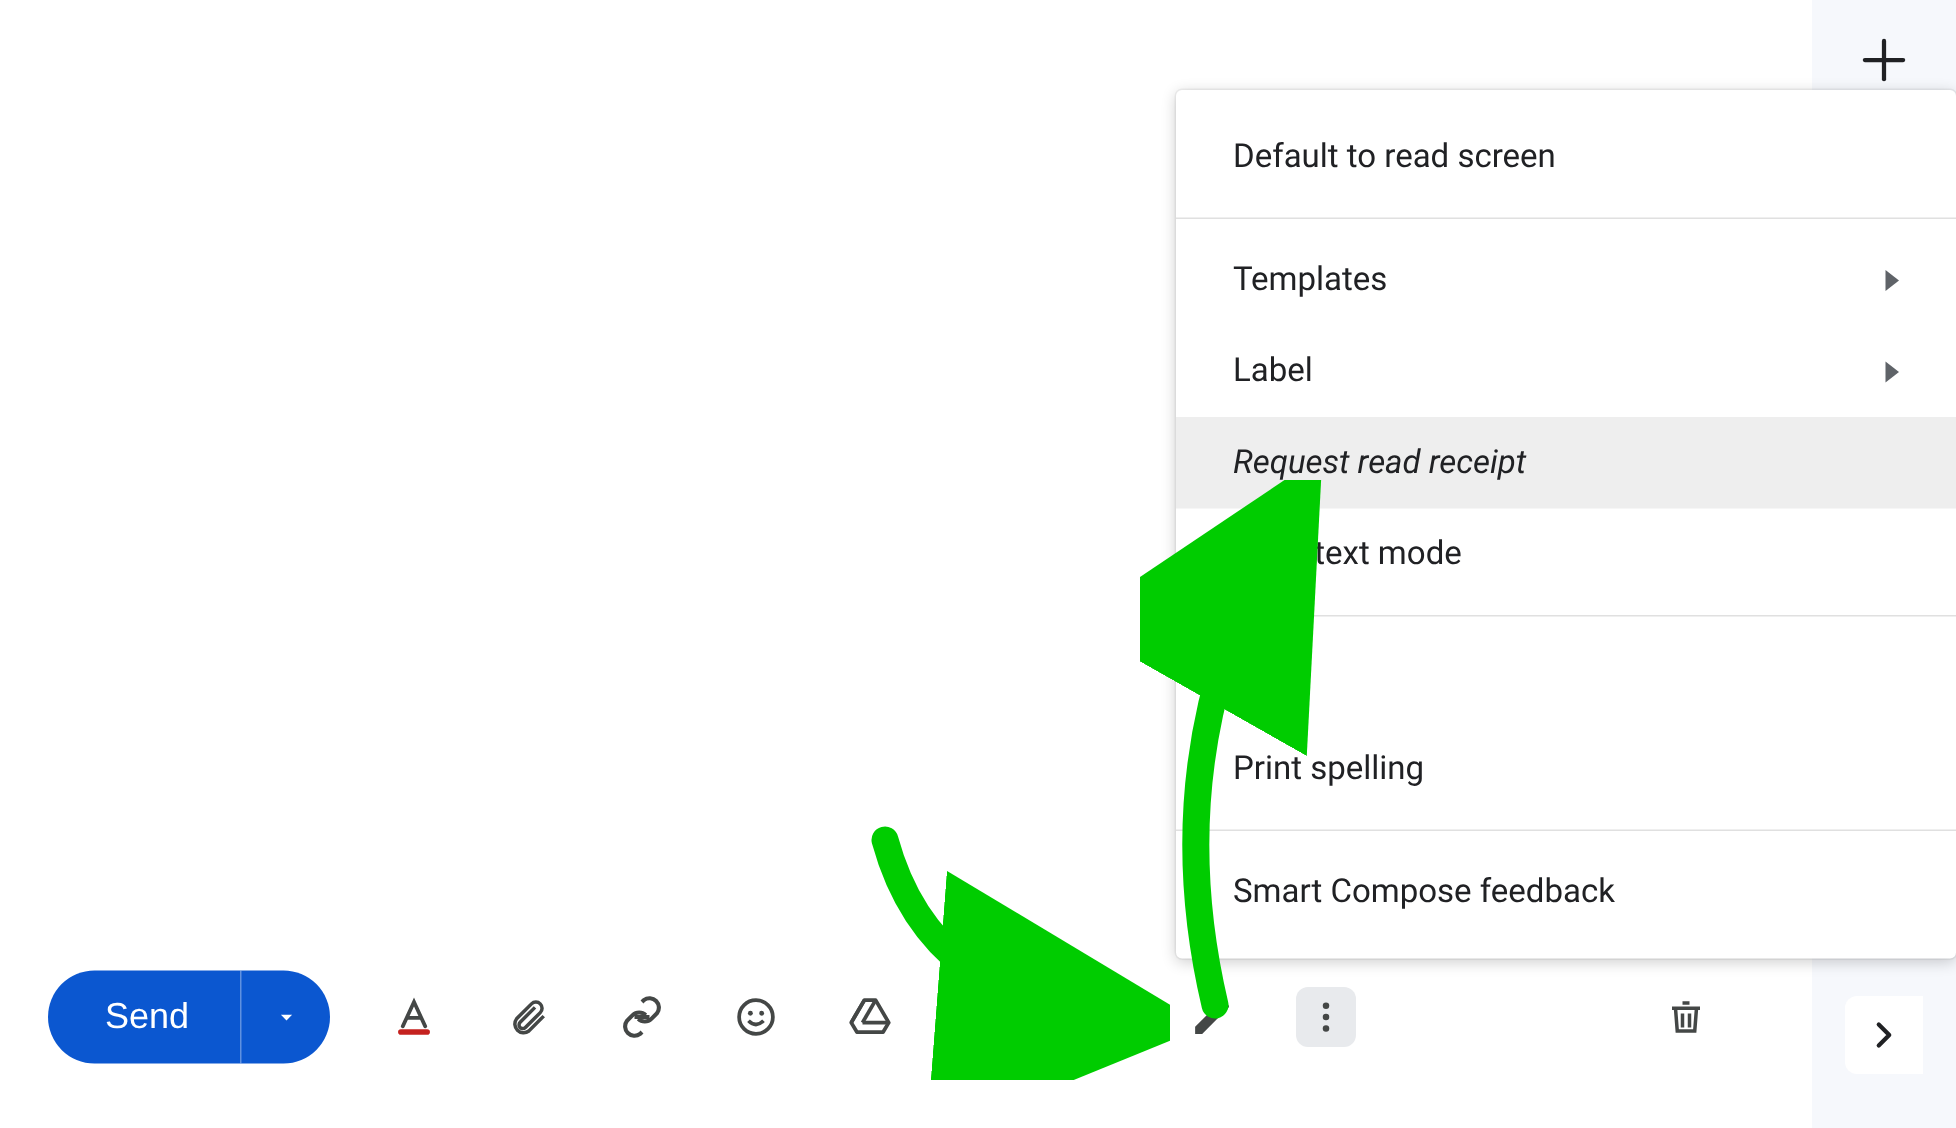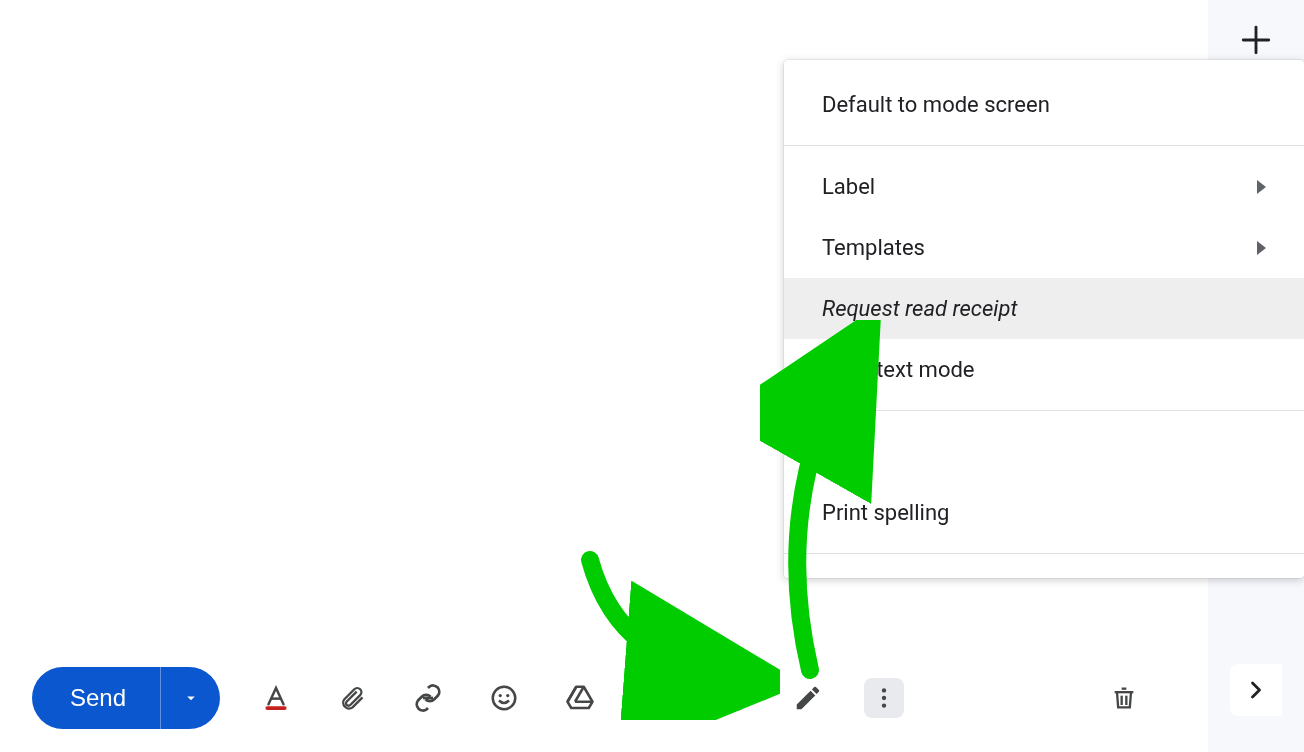--- a/index.html
+++ b/index.html
@@ -49,21 +49,21 @@
     justify-content: center;
     cursor: pointer;
     border-top-left-radius: 8px;
     border-bottom-left-radius: 8px;
   }
 
   
   .footer {
     position: absolute;
     left: 0;
-    bottom: 18px;
+    bottom: 38px;
     width: 1188px;
     height: 72px;
     background: #fff;
     display: flex;
     align-items: center;
     padding-left: 32px;
   }
   .send-wrap {
     display: flex;
     align-items: center;
@@ -259,45 +259,48 @@
         <path d="M10 4h4"></path>
         <path d="M6 7l1 13h10l1-13"></path>
       <line x1="10" y1="10" x2="10" y2="18"></line>
         <line x1="14" y1="10" x2="14" y2="18"></line>
     </svg>
   </div>
 </div>
 
 <div class="menu" id="menu">
     <div class="menu-item">
-      <span>Default to mode screen</span>
+      <span>Default to read screen</span>
     </div>
     <div class="menu-sep"></div>
+    <div class="menu-item">
+      <span>Templates</span>
+      <span class="chev"></span>
+    </div>
     <div class="menu-item">
       <span>Label</span>
       <span class="chev"></span>
     </div>
-    <div class="menu-item">
-      <span>Templates</span>
-      <span class="chev"></span>
-    </div>
     <div class="menu-item hover">
       <span>Request read receipt</span>
     </div>
     <div class="menu-item">
       <span>Plain text mode</span>
     </div>
     <div class="menu-sep"></div>
     <div class="menu-item">
       <span>Print</span>
     </div>
     <div class="menu-item">
       <span>Print spelling</span>
     </div>
     <div class="menu-sep"></div>
+    <div class="menu-item">
+      <span>Smart Compose feedback</span>
+    </div>
   </div>
 
 <svg class="annot" style="left:560px; top:540px;" width="220" height="180">
   <defs>
     <marker id="ah1" viewBox="0 0 10 10" refX="7" refY="5" markerWidth="10" markerHeight="10" orient="auto-start-reverse">
       <path d="M0 0 L10 5 L0 10 Z" fill="#00cc00"></path>
     </marker>
   </defs>
   <path d="M30 20 Q 60 130 190 140" stroke="#00cc00" stroke-width="18" fill="none" marker-end="url(#ah1)" stroke-linecap="round"></path>
 </svg>

